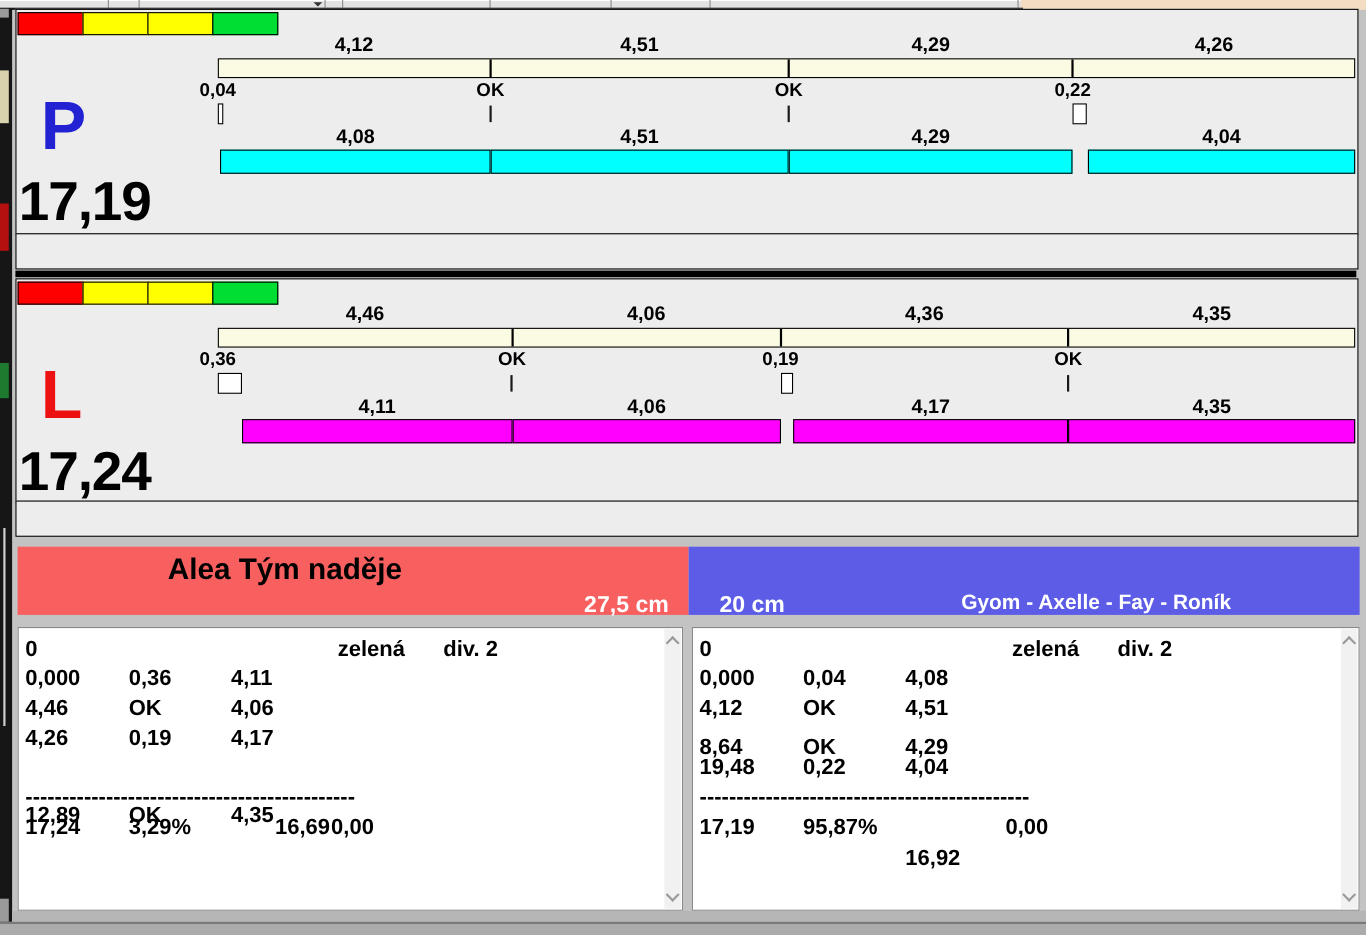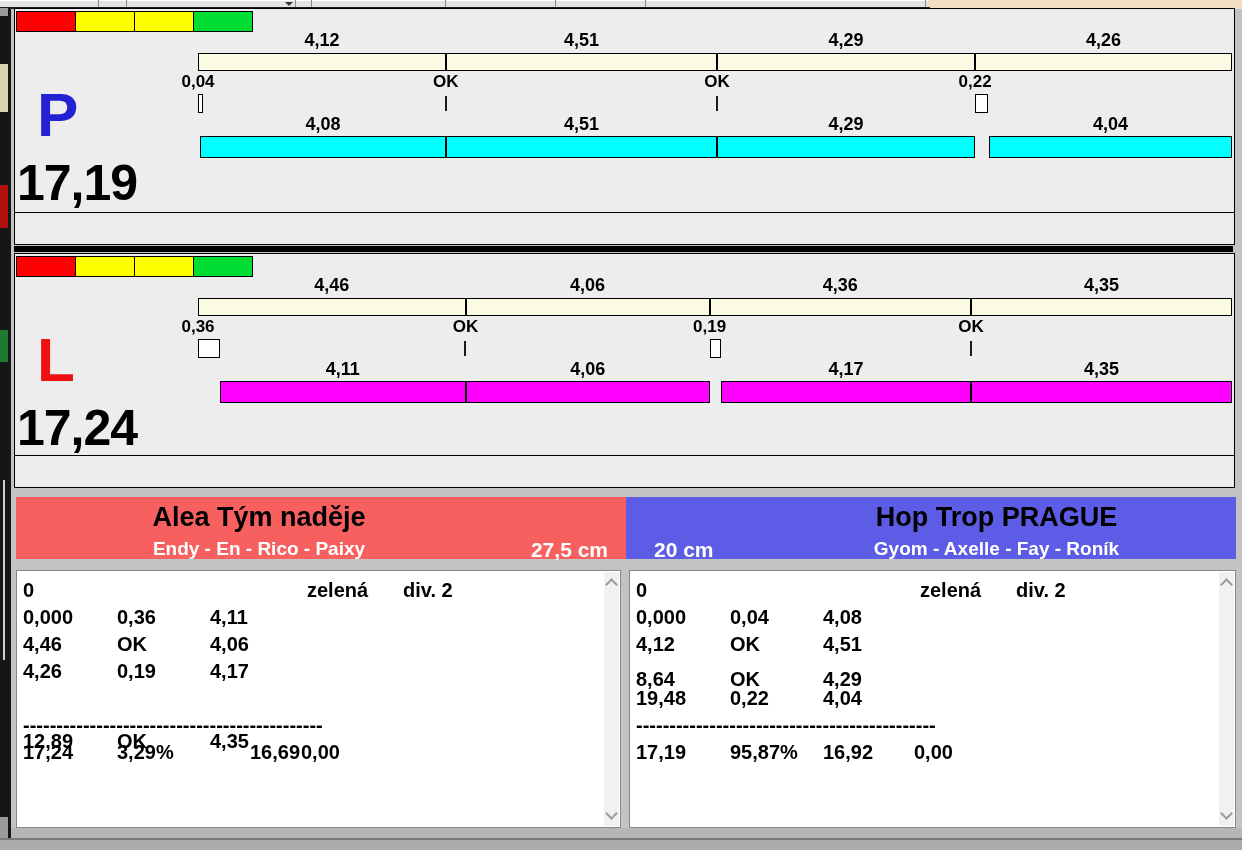--- a/index.html
+++ b/index.html
@@ -167,25 +167,23 @@
         <span class="val-label" style="left: 62.674%; top: 106px;">4,17</span>
         <div class="dogseg" style="left: 50.58%; width: 250.103px; background: rgb(255, 0, 255);"></div>
         <span class="val-label" style="left: 87.384%; top: 106px;">4,35</span>
         <div class="dogseg" style="left: 74.768%; width: 260.899px; background: rgb(255, 0, 255);"></div>
       </div>
   </div>
   <div class="substrip" id="stripL"></div>
 
   <div class="team-header" id="teamL" style="background-color: rgb(248, 96, 96);">
     <div class="team-name">Alea Tým naděje</div>
-    <div class="team-lineup">Endy - En - Rico - Paixy</div>
     <div class="cm" id="cmL">27,5 cm</div>
   </div>
   <div class="team-header" id="teamR" style="background-color: rgb(92, 92, 230);">
-    <div class="team-name">Hop Trop PRAGUE</div>
     <div class="team-lineup">Gyom - Axelle - Fay - Roník</div>
     <div class="cm" id="cmR">20 cm</div>
   </div>
 
   <div class="result-table" id="tableL">
     <div class="scrollbar">
       <div class="chev up"></div>
       <div class="chev down"></div>
     </div>
   <div class="t-line" style="top: 6px;">
@@ -252,21 +250,21 @@
         <span class="t-cell" style="left: 6px;">19,48</span>
         <span class="t-cell" style="left: 100px;">0,22</span>
         <span class="t-cell" style="left: 193px;">4,04</span>
       </div>
       <div class="t-line" style="top: 141px;">
         <span class="t-cell" style="left: 6px;">---------------------------------------------</span>
       </div>
       <div class="t-line" style="top: 168px;">
         <span class="t-cell" style="left: 6px;">17,19</span>
         <span class="t-cell" style="left: 100px;">95,87%</span>
-        <span class="t-cell" style="left: 193px;">16,92</span>
+        <span class="t-cell" style="left: 193px; margin-top: 28px;">16,92</span>
         <span class="t-cell" style="left: 284px;">0,00</span>
       </div>
     </div>
 
   <div class="abs" id="botband"></div>
   <div class="abs" id="botline"></div>
   <div class="abs" id="botbar"></div>
 </div>
 
 </body></html>

